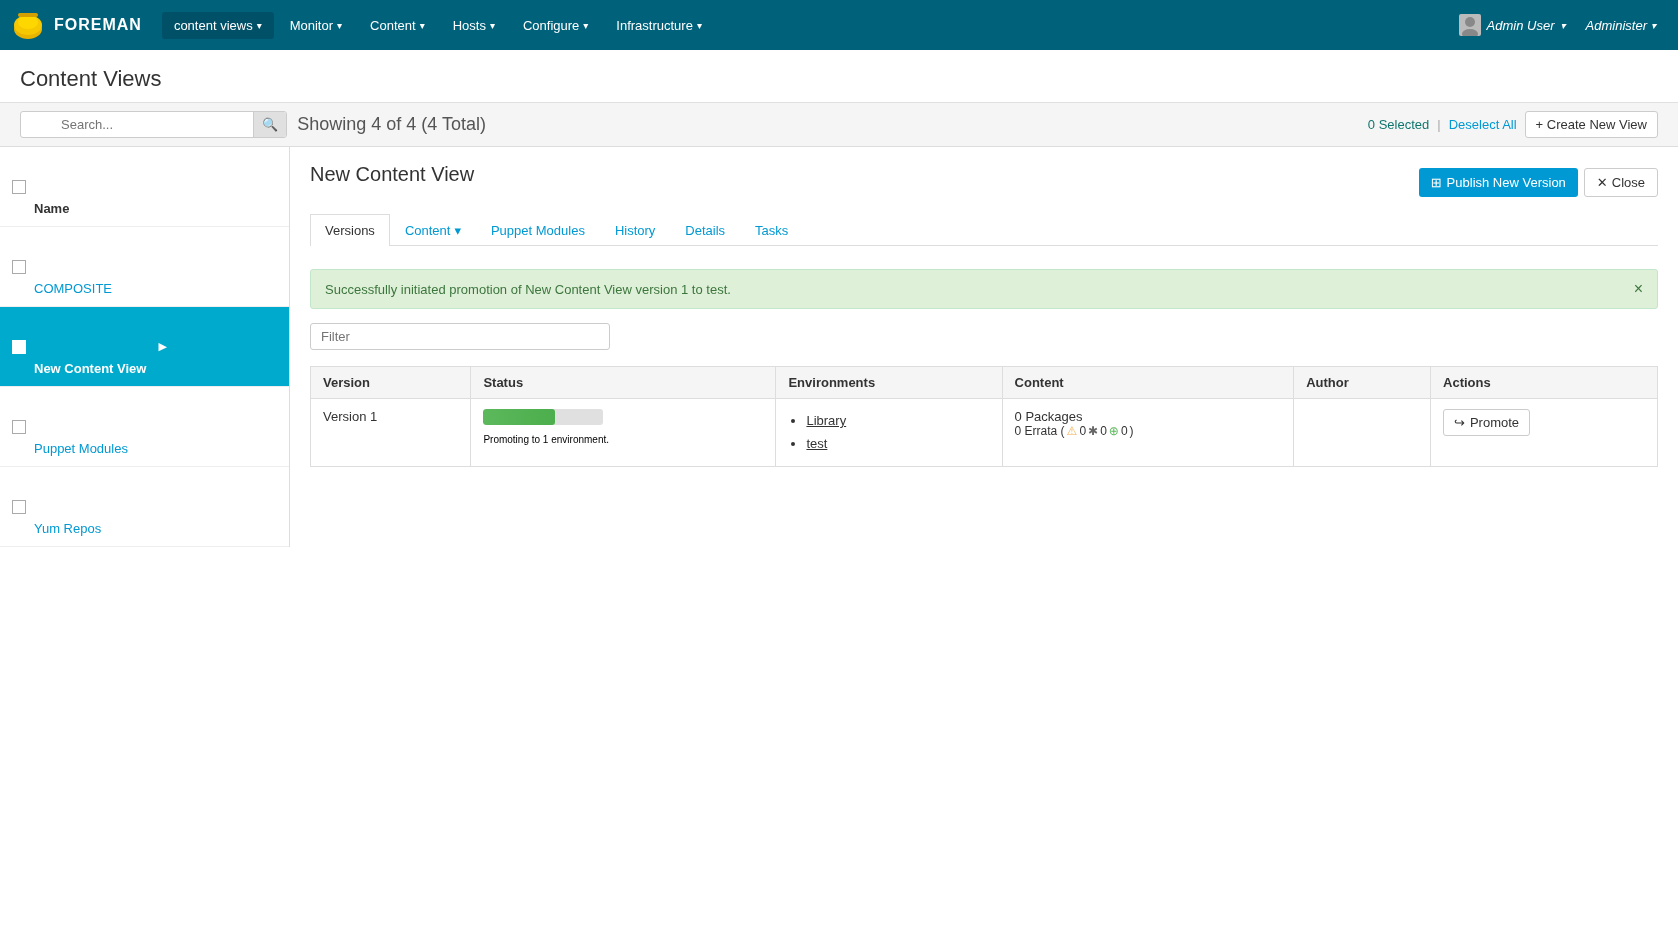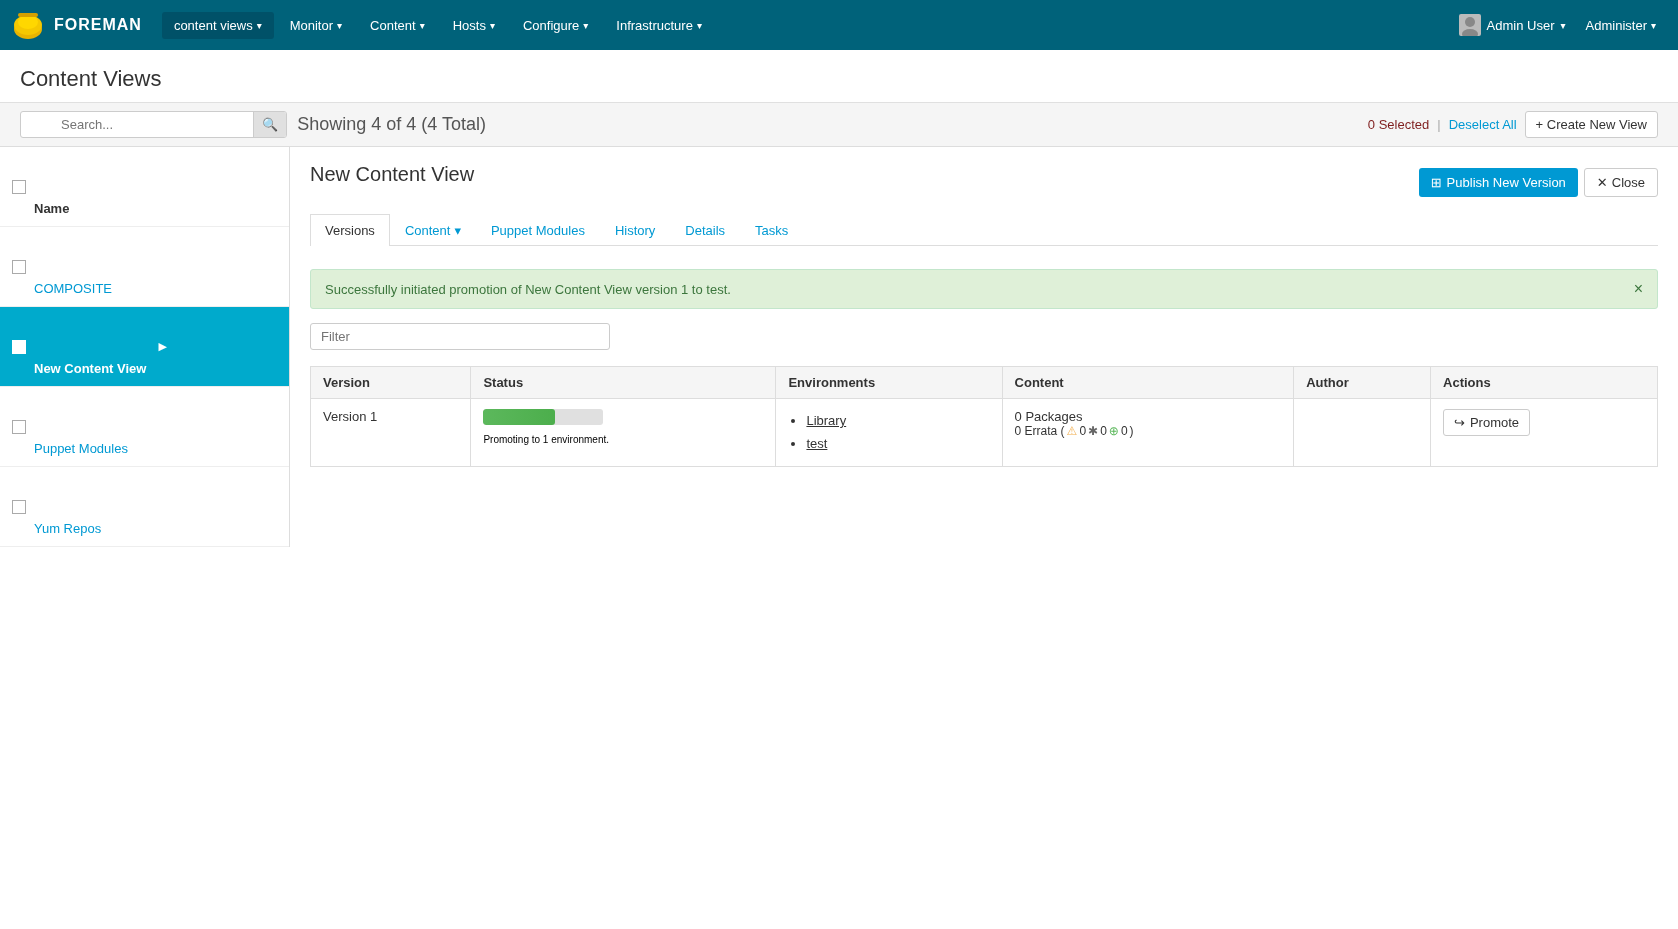--- a/index.html
+++ b/index.html
@@ -49,20 +49,21 @@
     .nav-item.active {
       background: #005168;
     }
     .nav-item .caret {
       font-size: 10px;
     }
     .top-nav .right-items {
       display: flex;
       align-items: center;
       gap: 8px;
+      font-style: italic;
     }
     .user-icon-area {
       display: flex;
       align-items: center;
       gap: 6px;
       color: #fff;
       cursor: pointer;
     }
     .user-avatar {
       width: 22px;
@@ -120,21 +121,21 @@
       color: #555;
       flex: 1;
     }
     .toolbar-right {
       display: flex;
       align-items: center;
       gap: 8px;
     }
     .selected-count {
       font-size: 13px;
-      color: #7f1d1d;
+      color: #0f766e;
     }
     .deselect-link {
       color: #0099d3;
       cursor: pointer;
       text-decoration: none;
     }
     .btn-create {
       background: #fff;
       border: 1px solid #ccc;
       color: #333;

